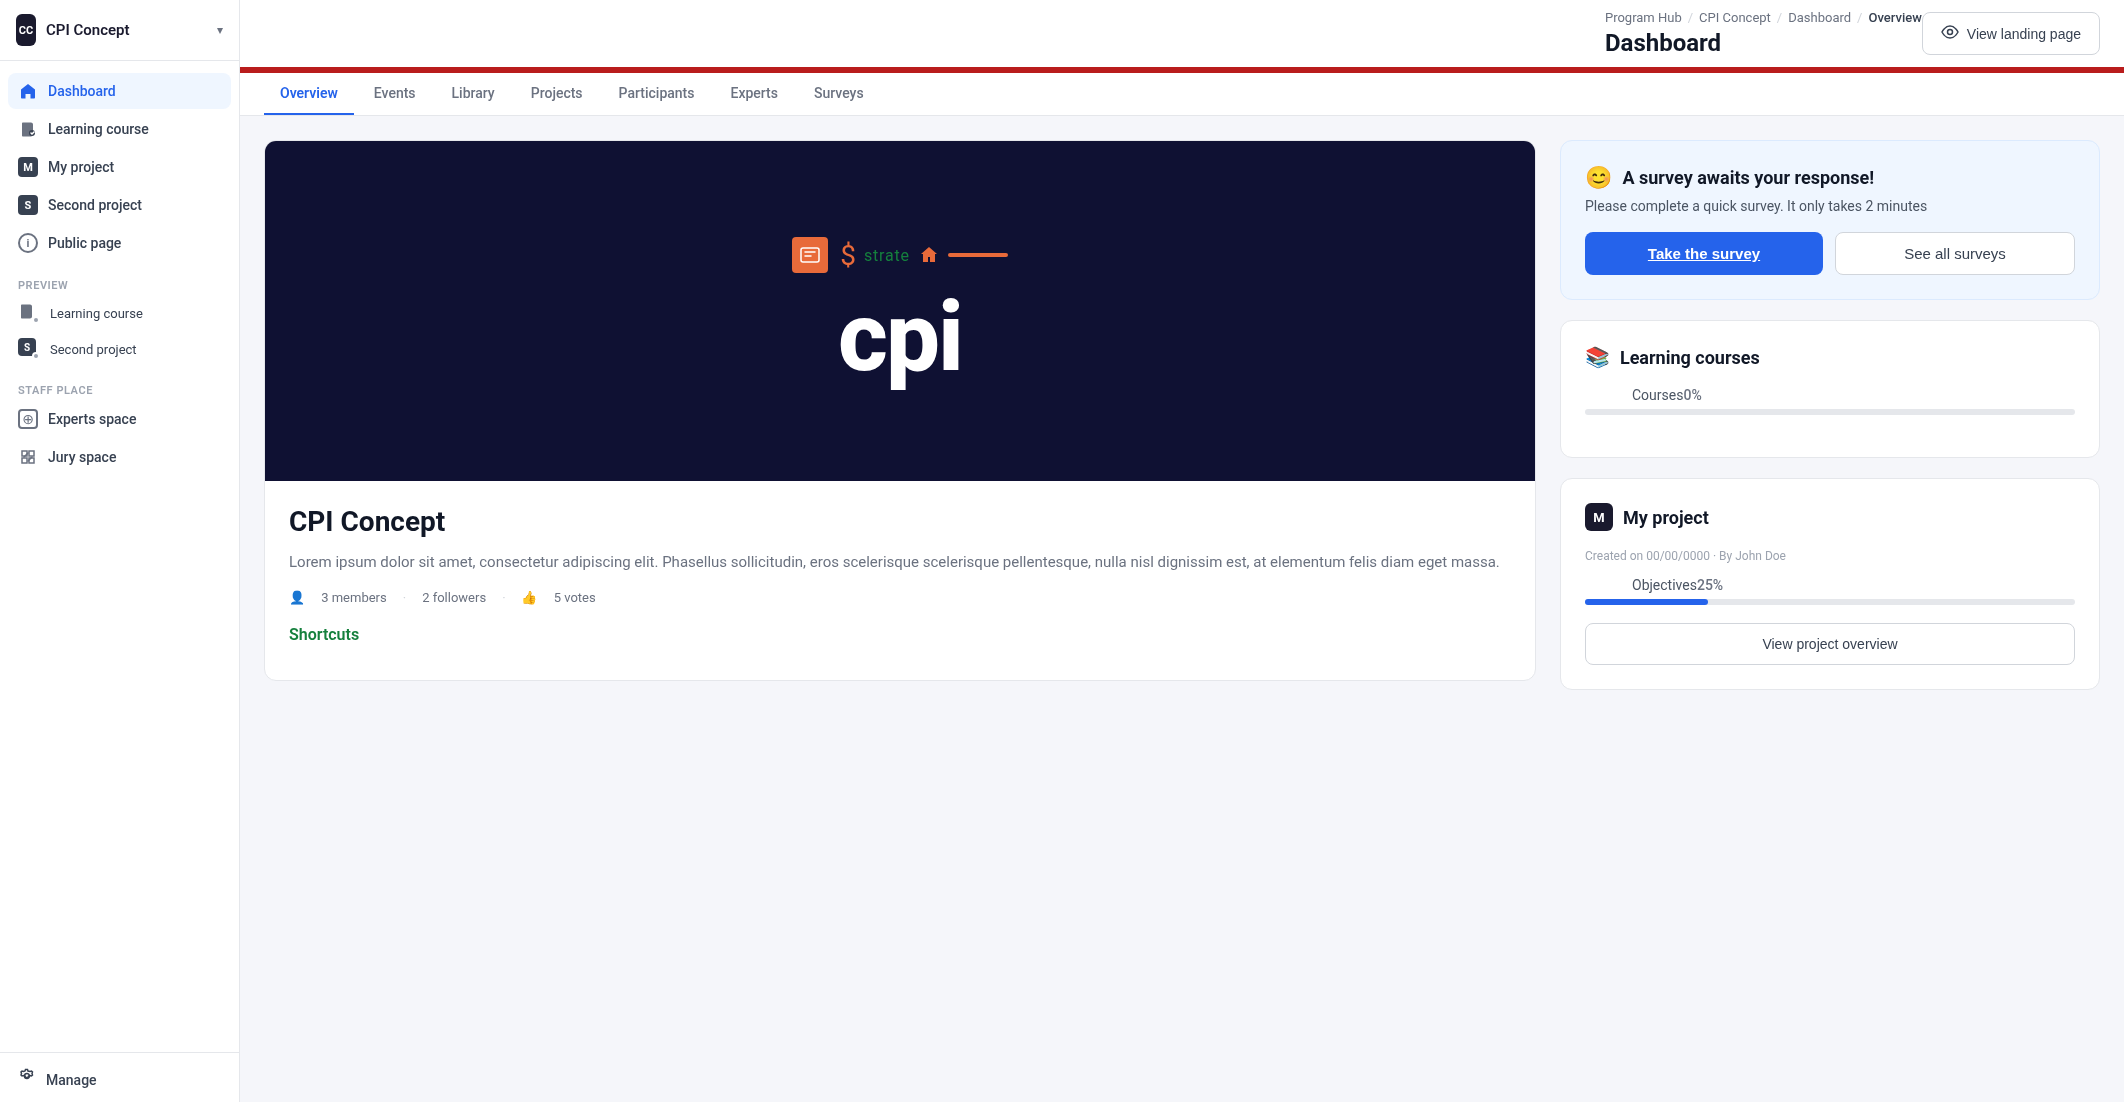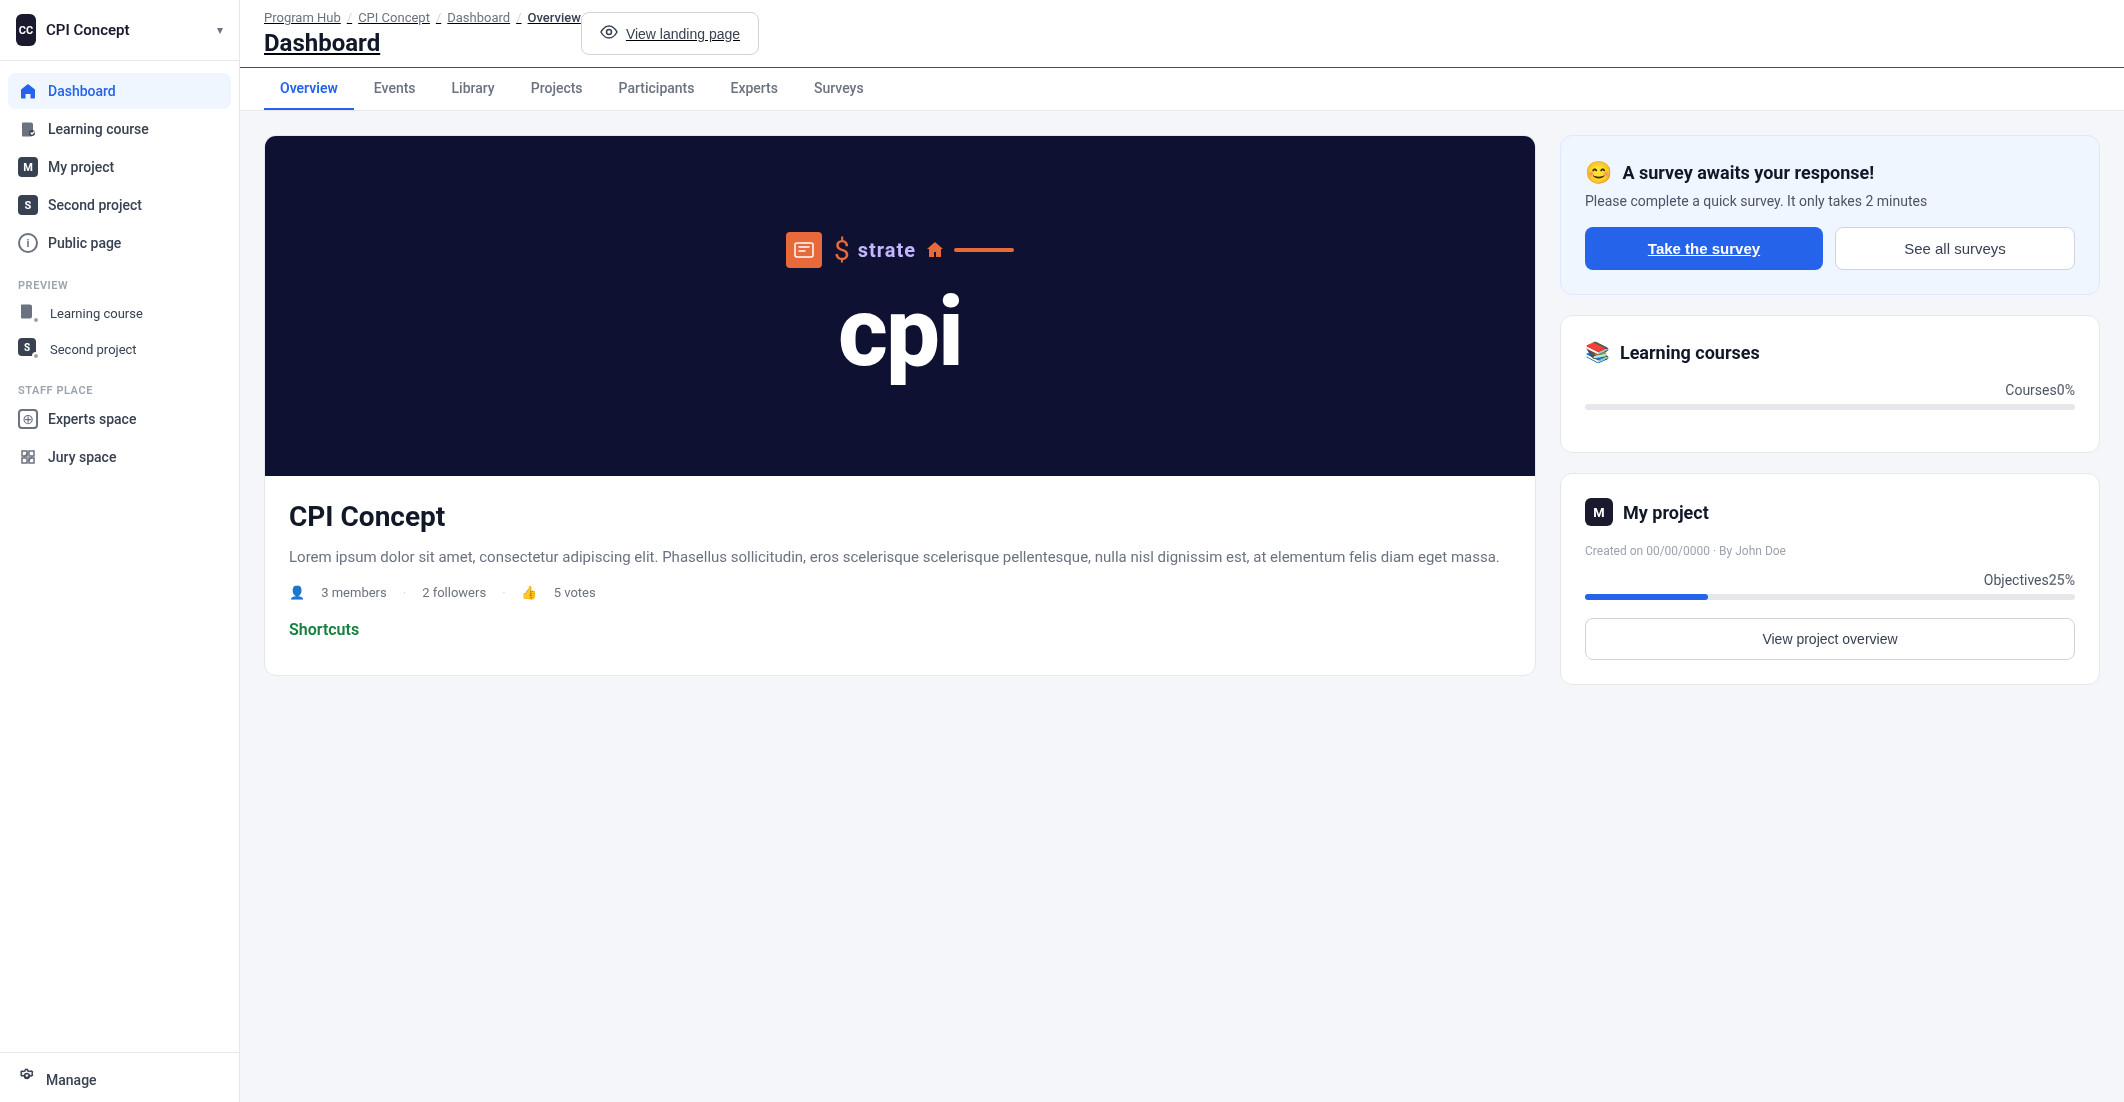--- a/index.html
+++ b/index.html
@@ -16,21 +16,21 @@
     .nav-item.active { background: #eff6ff; color: #2563eb; }
     .nav-icon { width: 20px; height: 20px; display: flex; align-items: center; justify-content: center; flex-shrink: 0; }
     .section-label { font-size: 11px; font-weight: 600; color: #9ca3af; text-transform: uppercase; letter-spacing: 0.05em; padding: 10px 10px 4px; margin-top: 8px; }
     .preview-item { display: flex; align-items: center; gap: 10px; padding: 6px 10px; border-radius: 8px; cursor: pointer; color: #374151; font-size: 13px; margin-bottom: 2px; }
     .preview-icon-wrapper { position: relative; width: 22px; height: 22px; }
     .preview-dot { width: 8px; height: 8px; background: #9ca3af; border-radius: 50%; position: absolute; bottom: 0; right: 0; border: 2px solid #fff; }
     .sidebar-manage { display: flex; align-items: flex-end; gap: 10px; padding: 14px 18px; cursor: pointer; color: #374151; font-size: 14px; font-weight: 500; border-top: 1px solid #e5e7eb; margin-top: auto; }
 
     
     .main { flex: 1; display: flex; flex-direction: column; overflow: hidden; }
-    .topbar { background: #fff; border-bottom: 1px solid #b91c1c; padding: 10px 24px; display: flex; align-items: center; justify-content: flex-start; text-decoration: underline; }
+    .topbar { background: #fff; border-bottom: 6px solid #b91c1c; padding: 10px 24px; display: flex; align-items: center; justify-content: flex-end; }
     .breadcrumb { display: flex; align-items: center; gap: 6px; font-size: 13px; color: #6b7280; margin-bottom: 4px; }
     .breadcrumb-sep { color: #d1d5db; }
     .breadcrumb-current { color: #374151; font-weight: 500; }
     .page-title { font-size: 24px; font-weight: 700; color: #111827; }
     .view-landing-btn { display: flex; align-items: center; gap: 8px; padding: 10px 18px; border: 1.5px solid #d1d5db; border-radius: 8px; background: #fff; cursor: pointer; font-size: 14px; font-weight: 500; color: #374151; white-space: nowrap; }
 
     .tabs-bar { background: #fff; border-bottom: 1px solid #e5e7eb; padding: 0 24px; display: flex; gap: 4px; }
     .tab { padding: 12px 16px; font-size: 14px; font-weight: 500; color: #6b7280; cursor: pointer; border-bottom: 2px solid transparent; white-space: nowrap; }
     .tab.active { color: #2563eb; border-bottom-color: #2563eb; font-weight: 600; }
 
@@ -38,21 +38,21 @@
 
     
     .left-panel { flex: 1; min-width: 0; }
     .hero-card { background: #fff; border-radius: 12px; overflow: hidden; border: 1px solid #e5e7eb; margin-bottom: 24px; }
     .hero-image { background: #0f1133; height: 340px; display: flex; align-items: center; justify-content: center; position: relative; }
     .hero-logo-area { display: flex; flex-direction: column; align-items: center; gap: 16px; }
     .hero-brand-row { display: flex; align-items: center; gap: 12px; }
     .brand-icon-orange { width: 36px; height: 36px; background: #e86a3a; border-radius: 4px; display: flex; align-items: center; justify-content: center; color: #fff; font-size: 16px; font-weight: 700; }
     .brand-text-strate { display: flex; align-items: center; gap: 8px; }
     .strate-icon { color: #e86a3a; font-size: 28px; }
-    .strate-label { color: #c4b5fd; font-size: 20px; font-weight: 700; letter-spacing: 0.05em; }
+    .strate-label { color: #15803d; font-size: 16px; font-weight: 400; letter-spacing: 0.05em; }
     .strate-line { width: 60px; height: 4px; background: #e86a3a; border-radius: 2px; }
     .hero-cpi-text { color: #fff; font-size: 96px; font-weight: 800; letter-spacing: -2px; line-height: 1; }
     .hero-body { padding: 24px; }
     .hero-name { font-size: 28px; font-weight: 700; color: #111827; margin-bottom: 12px; }
     .hero-desc { font-size: 15px; color: #6b7280; line-height: 1.6; margin-bottom: 16px; }
     .hero-meta { display: flex; align-items: center; gap: 16px; font-size: 13px; color: #6b7280; margin-bottom: 20px; }
     .meta-sep { color: #d1d5db; }
     .shortcuts-title { font-size: 16px; font-weight: 600; color: #15803d; margin-bottom: 12px; }
 
     
@@ -66,21 +66,21 @@
     .survey-desc { font-size: 14px; color: #4b5563; margin-bottom: 18px; }
     .survey-actions { display: flex; gap: 12px; }
     .btn-primary { flex: 1; padding: 12px 20px; background: #2563eb; color: #fff; border: none; border-radius: 8px; font-size: 15px; font-weight: 600; cursor: pointer; text-align: center; text-decoration: underline; }
     .btn-outline { flex: 1; padding: 12px 20px; background: #fff; color: #374151; border: 1.5px solid #d1d5db; border-radius: 8px; font-size: 15px; font-weight: 500; cursor: pointer; text-align: center; }
 
     
     .info-card { background: #fff; border-radius: 12px; padding: 24px; border: 1px solid #e5e7eb; }
     .card-header { display: flex; align-items: center; gap: 10px; margin-bottom: 18px; }
     .card-icon { font-size: 20px; }
     .card-title { font-size: 18px; font-weight: 700; color: #111827; }
-    .progress-label-row { display: flex; justify-content: flex-end; align-items: center; margin-bottom: 6px; }
+    .progress-label-row { display: flex; justify-content: flex-start; align-items: center; margin-bottom: 6px; margin-left: 47px; }
     .progress-label { font-size: 14px; color: #4b5563; }
     .progress-pct { font-size: 14px; color: #6b7280; font-weight: 500; }
     .progress-bar-bg { background: #e5e7eb; border-radius: 999px; height: 6px; margin-bottom: 18px; }
     .progress-bar-fill { height: 6px; border-radius: 999px; }
     .btn-view { width: 100%; padding: 12px; background: #fff; color: #374151; border: 1.5px solid #d1d5db; border-radius: 8px; font-size: 14px; font-weight: 500; cursor: pointer; text-align: center; }
 
     
     .project-badge { width: 28px; height: 28px; border-radius: 6px; display: flex; align-items: center; justify-content: center; color: #fff; font-size: 13px; font-weight: 700; background: #1a1a2e; flex-shrink: 0; }
     .project-meta { font-size: 12px; color: #9ca3af; margin-bottom: 14px; }
 

